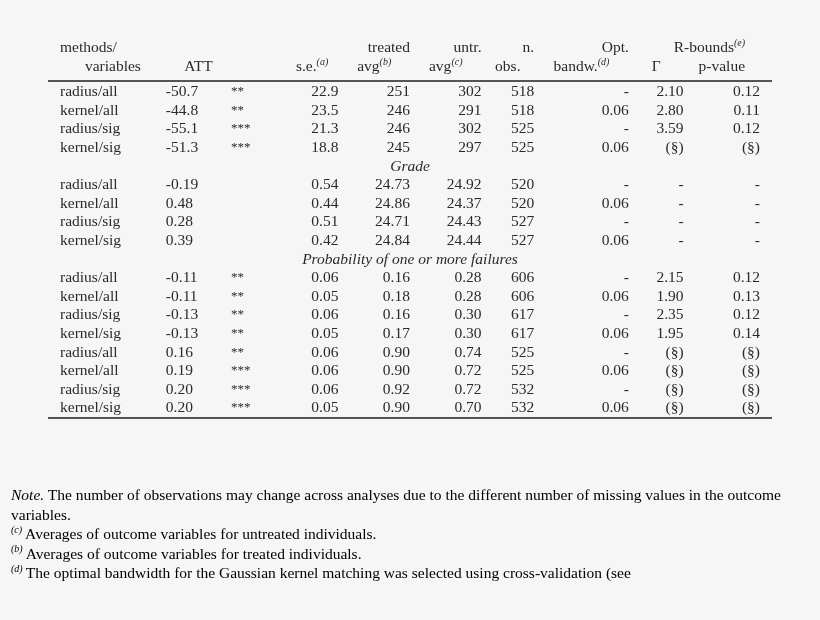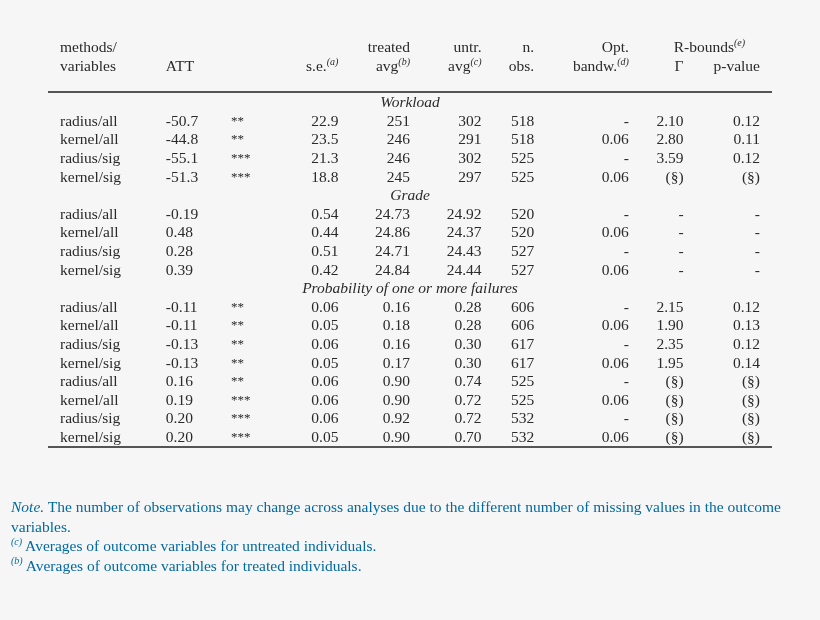--- a/index.html
+++ b/index.html
@@ -14,38 +14,38 @@
   table.results {
     position: absolute; left: 48px; top: 38px; width: 724px;
     border-collapse: collapse;
     font-family: Liberation Serif, serif;
     font-size: 15.5px;
     line-height: 18.6px;
   }
   table.results td, table.results th {
     padding: 0; white-space: nowrap; font-weight: normal; vertical-align: bottom;
   }
-  thead tr.h2 th { border-bottom: 2px solid #555; padding-bottom: 16px; }
+  thead tr.h2 th { border-bottom: 2px solid #555; padding-bottom: 5px; text-align: center; }
   tbody.last tr:last-child td { border-bottom: 2px solid #555; }
   .c-method { width: 100px; text-align: left; padding-left: 12px !important; }
   .c-att { width: 62px; text-align: left; padding-left: 0; }
   .c-star { width: 52px; text-align: left; font-size: 13px; }
   .c-se { width: 50px; text-align: right; }
   .c-tr { width: 68px; text-align: right; }
   .c-un { width: 68px; text-align: right; }
   .c-n { width: 50px; text-align: right; }
   .c-bw { width: 90px; text-align: right; }
   .c-gam { width: 52px; text-align: right; }
   .c-pv { width: 72px; text-align: right; padding-right: 12px !important; }
   .section td { text-align: center; font-style: italic; }
   sup { font-size: 10px; font-style: italic; line-height: 0; vertical-align: super; }
   .notes {
-    position: absolute; left: 11px; top: 497px; width: 800px;
+    position: absolute; left: 11px; top: 485px; width: 800px;
     font-family: "Liberation Serif", "DejaVu Serif", serif;
-    font-size: 15.5px; line-height: 19.5px; color: #0369a1;
+    font-size: 15.5px; line-height: 19.5px; color: #000000;
   }
   .notes p { margin: 0; }
   .notes .note-label { font-style: italic; }
   .notes .fn-mark { font-size: 10px; font-style: italic; vertical-align: super; line-height: 0; margin-right: 3px; }
   .clip { position: absolute; left: 0; top: 608px; width: 820px; height: 12px; background: #f6f6f6; }
 </style>
 </head>
 <body>
 
 <div class="page">
@@ -71,23 +71,20 @@
         <th class="c-tr"><span>avg</span><sup>(b)</sup></th>
         <th class="c-un"><span>avg</span><sup>(c)</sup></th>
         <th class="c-n">obs.</th>
         <th class="c-bw"><span>bandw.</span><sup>(d)</sup></th>
         <th class="c-gam">Γ</th>
         <th class="c-pv">p-value</th>
       </tr>
     </thead>
 
     <tbody id="tbody-0">
-        <tr class="section">
-          <td colspan="10">Workload</td>
-        </tr>
         <tr>
           <td class="c-method">radius/all</td>
           <td class="c-att">-50.7</td>
           <td class="c-star">**</td>
           <td class="c-se">22.9</td>
           <td class="c-tr">251</td>
           <td class="c-un">302</td>
           <td class="c-n">518</td>
           <td class="c-bw">-</td>
           <td class="c-gam">2.10</td>
@@ -285,15 +282,16 @@
           <td class="c-gam">(§)</td>
           <td class="c-pv">(§)</td>
         </tr>
       </tbody>
   </table>
 
   <div class="notes">
     <p><span class="note-label">Note.</span><span> The number of observations may change across analyses due to the different number of missing values in the outcome variables.</span></p>
     <p><span class="fn-mark">(c)</span><span>Averages of outcome variables for untreated individuals.</span></p>
     <p><span class="fn-mark">(b)</span><span>Averages of outcome variables for treated individuals.</span></p>
+    <p><span class="fn-mark">(d)</span><span>The optimal bandwidth for the Gaussian kernel matching was selected using cross-validation (see</span></p>
   </div>
   <div class="clip"></div>
 </div>
 
 </body></html>

